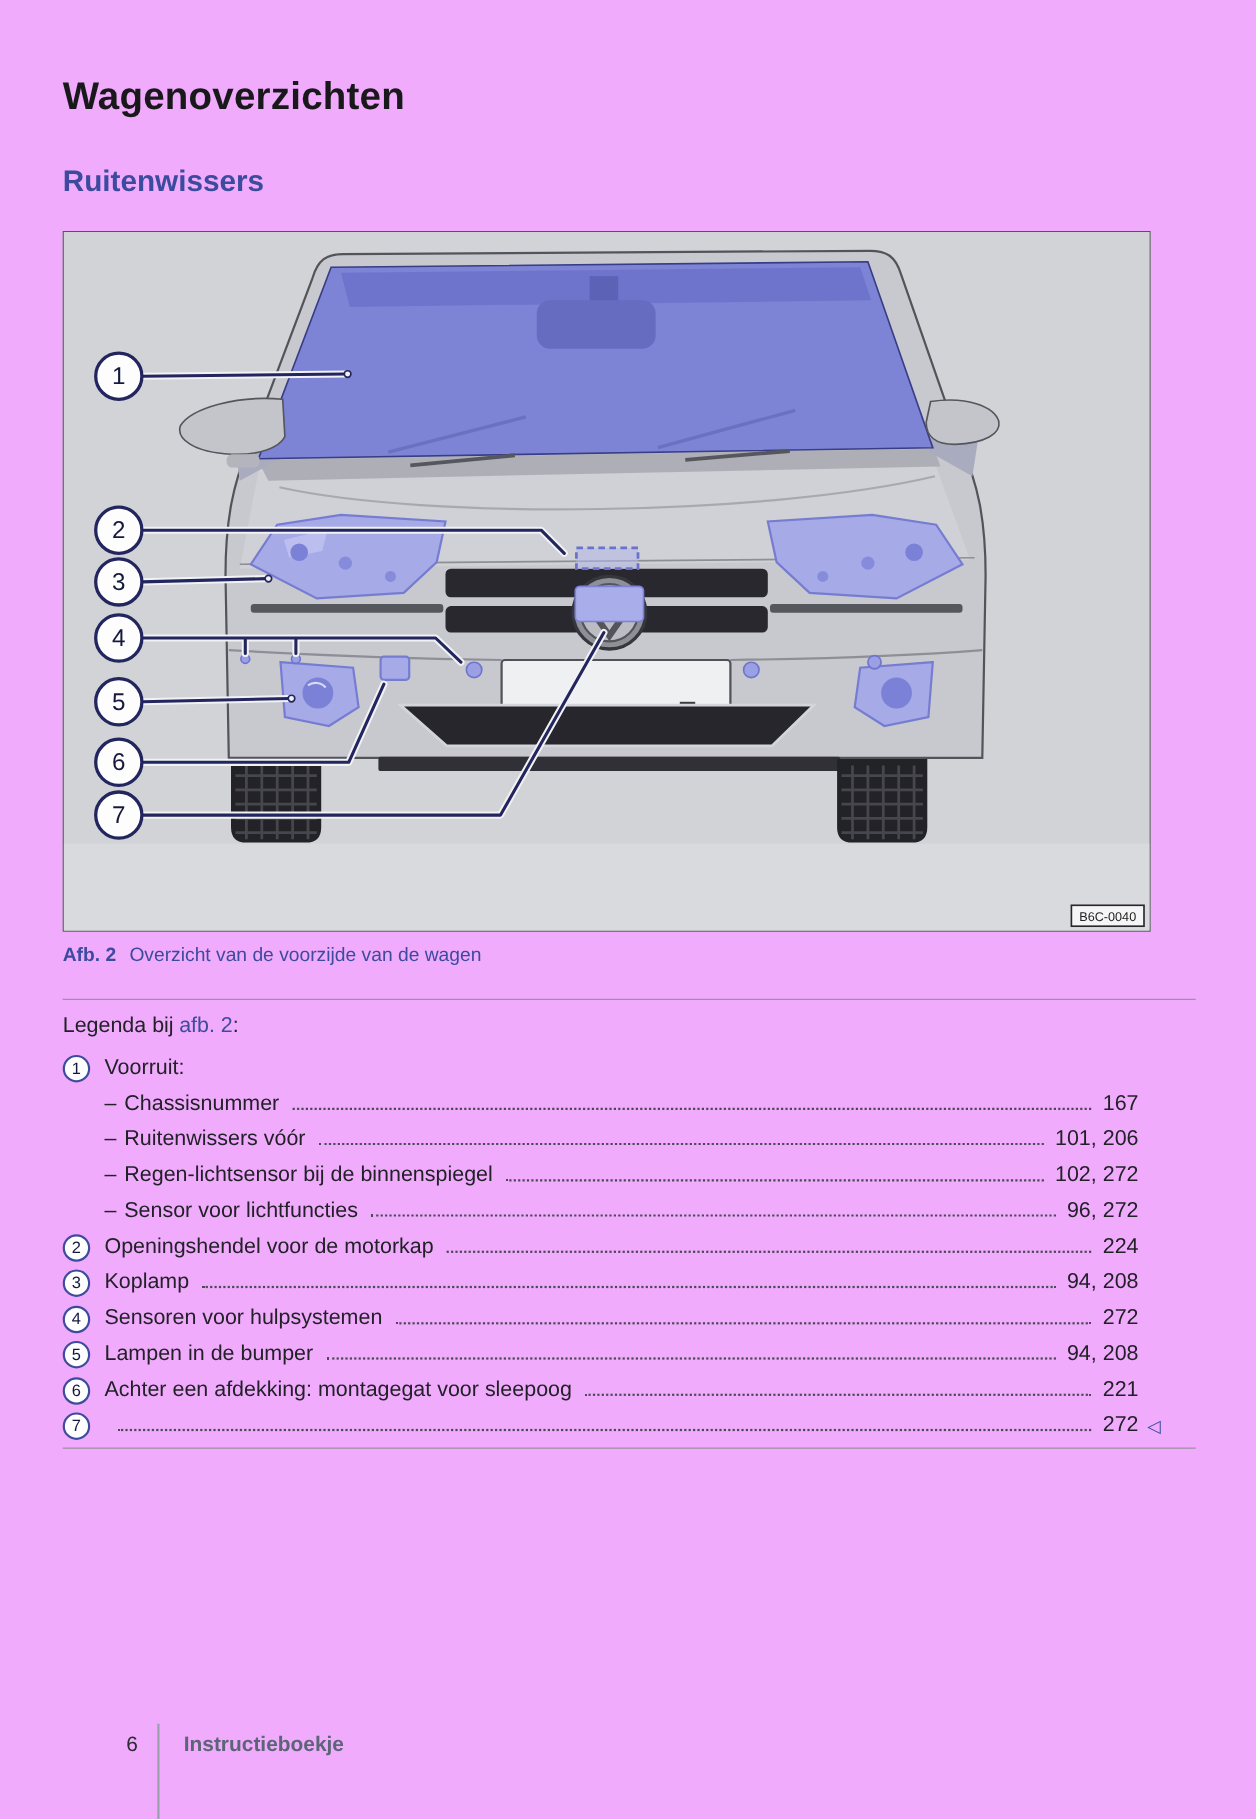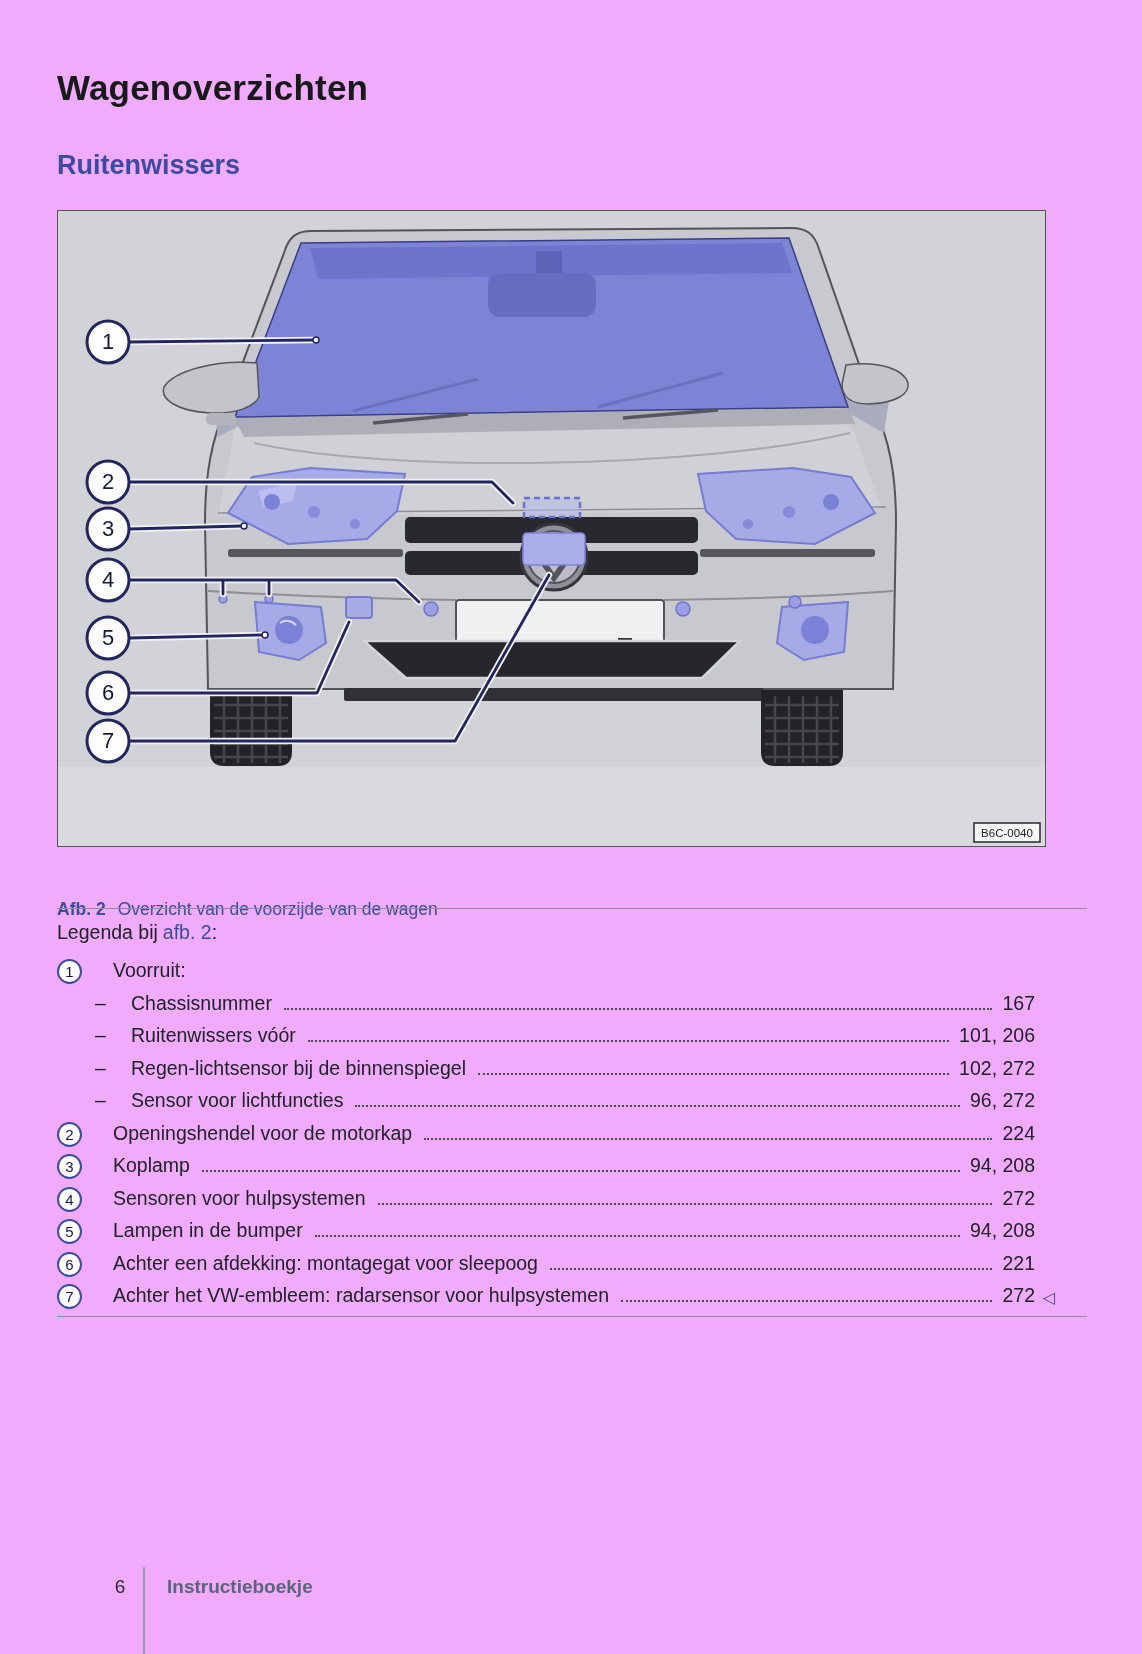--- a/index.html
+++ b/index.html
@@ -7,37 +7,37 @@
     position:relative;width:1142px;height:1654px;background:#f0abfc;overflow:hidden;
     font-family:"Liberation Sans","DejaVu Sans",sans-serif;color:#212127;
   }
   .h1{position:absolute;left:57px;top:68px;font-size:35px;font-weight:bold;color:#19191c;letter-spacing:.2px;}
   .h2{position:absolute;left:57px;top:150px;font-size:27px;font-weight:bold;color:#3c4b9d;}
   .figurebox{
     position:absolute;left:57px;top:210px;width:987px;height:635px;
     border:1.5px solid #55555b;background:#d2d3d7;
   }
   .figurebox svg{display:block;}
-  .caption{position:absolute;left:57px;top:858px;font-size:17.5px;color:#3c4b9d;margin-top:41px;}
+  .caption{position:absolute;left:57px;top:858px;font-size:17.5px;color:#3c4b9d;}
   .caption .cl{font-weight:bold;margin-right:12px;}
   .rule{position:absolute;left:57px;width:1030px;height:0;border-top:1.6px solid #8f8f96;}
   .rule.top{top:908px;}
   .rule.bottom{top:1316px;}
   .legend-head{position:absolute;left:57px;top:921px;font-size:19.5px;color:#212127;}
   .legend-head .ref{color:#3c4b9d;margin-left:5px;text-decoration:none;cursor:pointer;}
   .legend{position:absolute;left:57px;top:954px;width:978px;}
   .lrow{display:flex;align-items:baseline;height:32.5px;line-height:32.5px;font-size:19.5px;white-space:nowrap;}
   .badge{
     display:inline-flex;align-items:center;justify-content:center;flex-shrink:0;
     width:25px;height:25px;border:2.2px solid #3c4b9d;border-radius:50%;
     font-size:15px;line-height:1;color:#15173f;margin-right:13px;box-sizing:border-box;
     background:#ffffff;
   }
   .dash{flex-shrink:0;margin-left:38px;width:18px;color:#212127;}
-  .lbl{flex-shrink:0;color:#212127;margin-left:18px;}
+  .lbl{flex-shrink:0;color:#212127;}
   .dots{flex:1 1 auto;border-bottom:2.2px dotted #4a4a52;margin:0 10px 0 12px;min-width:20px;}
   .pages{flex-shrink:0;text-align:right;color:#212127;}
   .marker{flex-shrink:0;width:0;overflow:visible;position:relative;left:8px;top:1px;color:#3c4b9d;font-size:16px;}
   .f-num{position:absolute;left:103px;top:1576px;width:34px;text-align:center;font-size:19px;color:#2b2b30;}
   .f-line{position:absolute;left:143px;top:1567px;width:2px;height:87px;background:#9aa0ab;}
   .f-title{position:absolute;left:167px;top:1576px;font-size:19px;font-weight:bold;color:#5c6577;}
   svg text{font-family:"Liberation Sans","DejaVu Sans",sans-serif;}
 </style>
 </head>
 <body>
@@ -262,21 +262,20 @@
         <span class="pages">94, 208</span>
     </div>
     <div class="lrow">
       <span class="badge">6</span>
         <span class="lbl">Achter een afdekking: montagegat voor sleepoog</span>
         <span class="dots"></span>
         <span class="pages">221</span>
     </div>
     <div class="lrow">
       <span class="badge">7</span>
-        <span class="lbl">Achter het VW-embleem: radarsensor voor hulpsystemen</span>
         <span class="dots"></span>
         <span class="pages">272</span>
         <span class="marker">◁</span>
     </div>
   </div>
 
   <div class="rule bottom"></div>
 
   <div class="f-num">6</div>
   <div class="f-line"></div>

